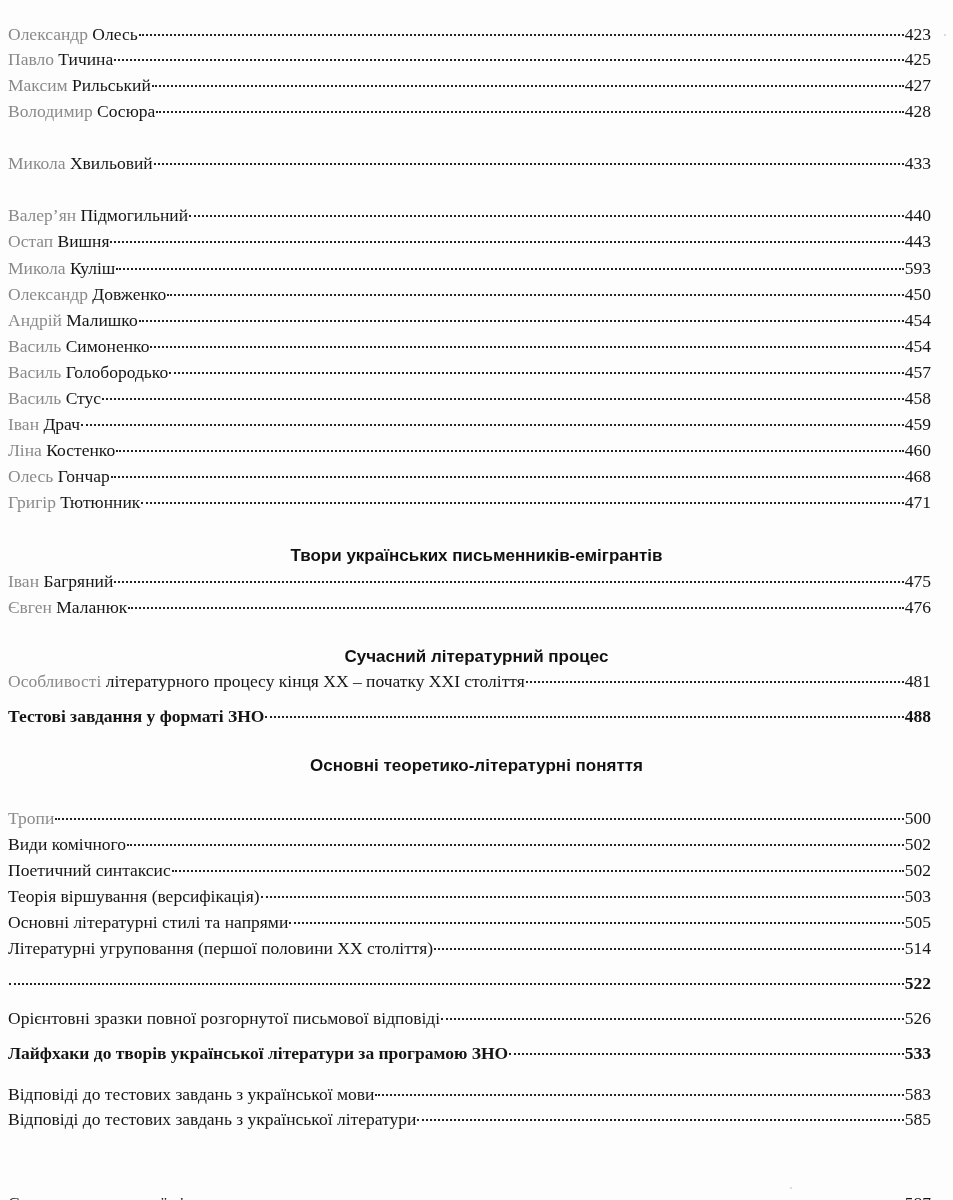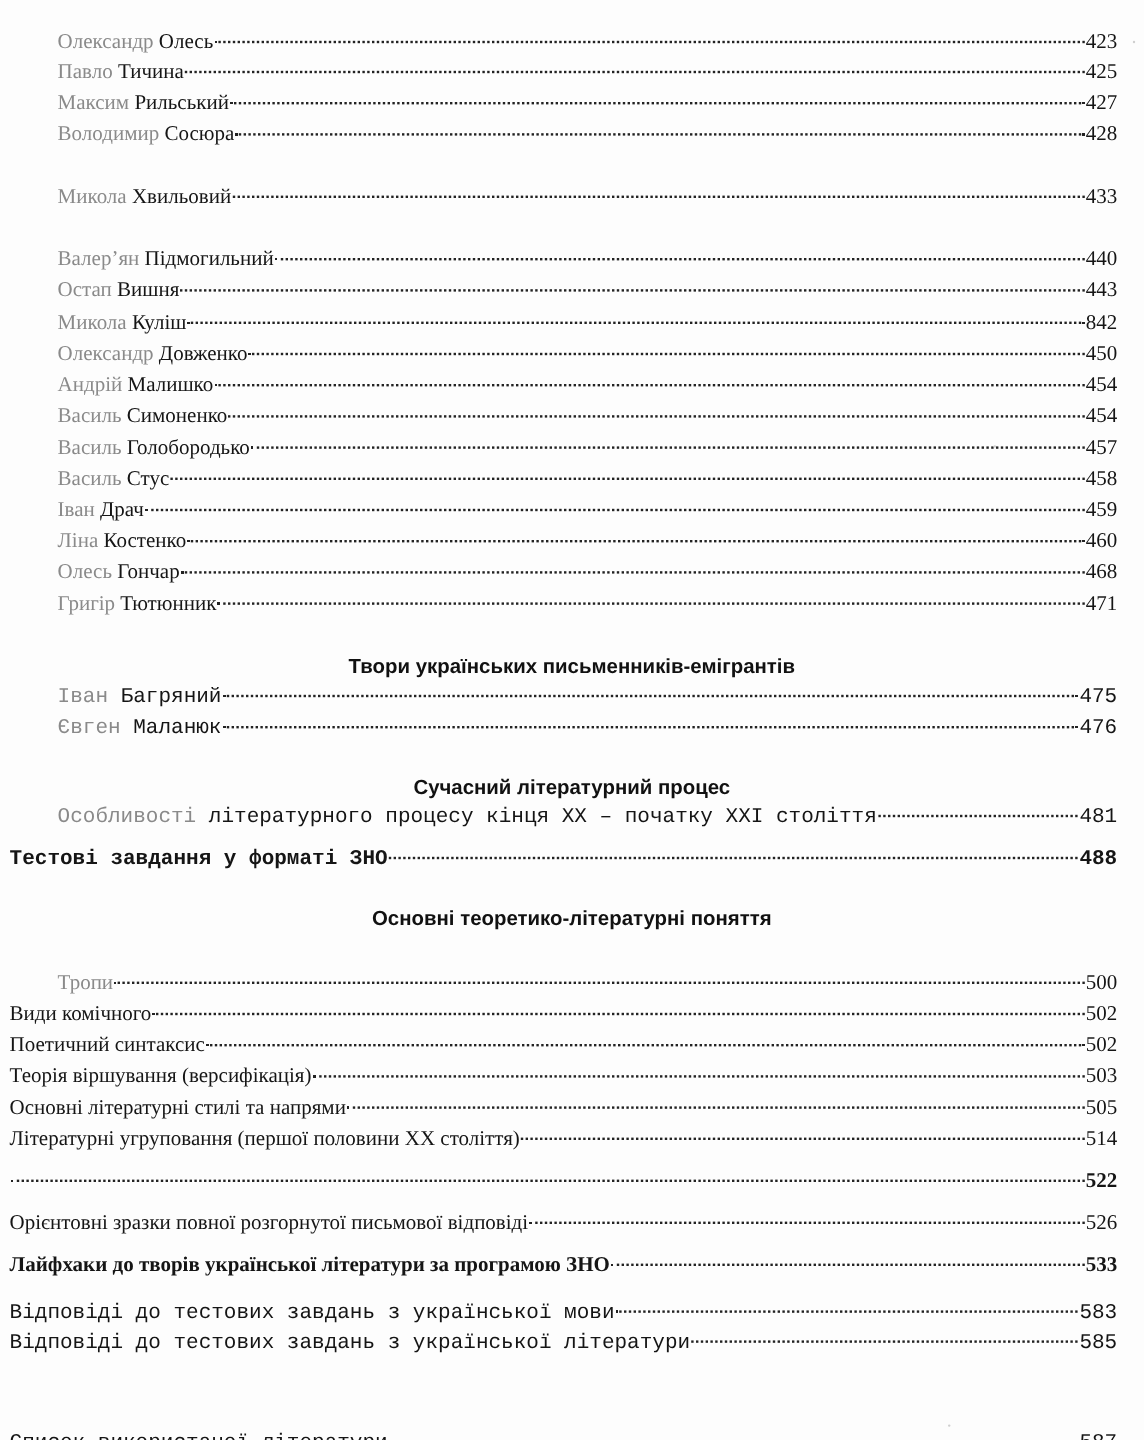--- a/index.html
+++ b/index.html
@@ -15,27 +15,27 @@
     white-space: nowrap;
   }
   .row .label { flex: 0 0 auto; }
   .row .leader {
     flex: 1 1 auto; overflow: hidden; margin: 0 1px;
     border-bottom: 2px dotted #222; height: 1px; align-self: auto;
     position: relative; top: -4px;
   }
   .row .page-num { flex: 0 0 auto; }
   .row.bold { font-weight: bold; }
-  .row.narrow { font-family: Liberation Mono, monospace; text-align: center; }
+  .row.narrow { font-family: Liberation Serif, serif; text-align: center; }
   .heading {
     position: absolute; left: 0; width: 953px; text-align: center;
     font-family: "Liberation Sans", "DejaVu Sans", sans-serif;
     font-weight: bold; font-size: 17px; line-height: 22px; color: #111;
   }
-  .faded { color: #8a8a8a; filter: blur(0.6px); margin-left: 40px; }
+  .faded { color: #8a8a8a; filter: blur(0.6px); }
   .speck { position:absolute; width:2px; height:2px; background:#cfcfcf; border-radius:50%; }
 </style>
 </head>
 <body>
 
 <div class="page">
 
   <div class="row" style="top:23px">
       <span class="label"><span class="faded">Олександр</span> <span>Олесь</span></span>
       <span class="leader"></span>
@@ -67,21 +67,21 @@
       <span class="page-num">440</span>
     </div>
   <div class="row" style="top:230px">
       <span class="label"><span class="faded">Остап</span> <span>Вишня</span></span>
       <span class="leader"></span>
       <span class="page-num">443</span>
     </div>
   <div class="row" style="top:257px">
       <span class="label"><span class="faded">Микола</span> <span>Куліш</span></span>
       <span class="leader"></span>
-      <span class="page-num">842</span>
+      <span class="page-num">593</span>
     </div>
   <div class="row" style="top:283px">
       <span class="label"><span class="faded">Олександр</span> <span>Довженко</span></span>
       <span class="leader"></span>
       <span class="page-num">450</span>
     </div>
   <div class="row" style="top:309px">
       <span class="label"><span class="faded">Андрій</span> <span>Малишко</span></span>
       <span class="leader"></span>
       <span class="page-num">454</span>

